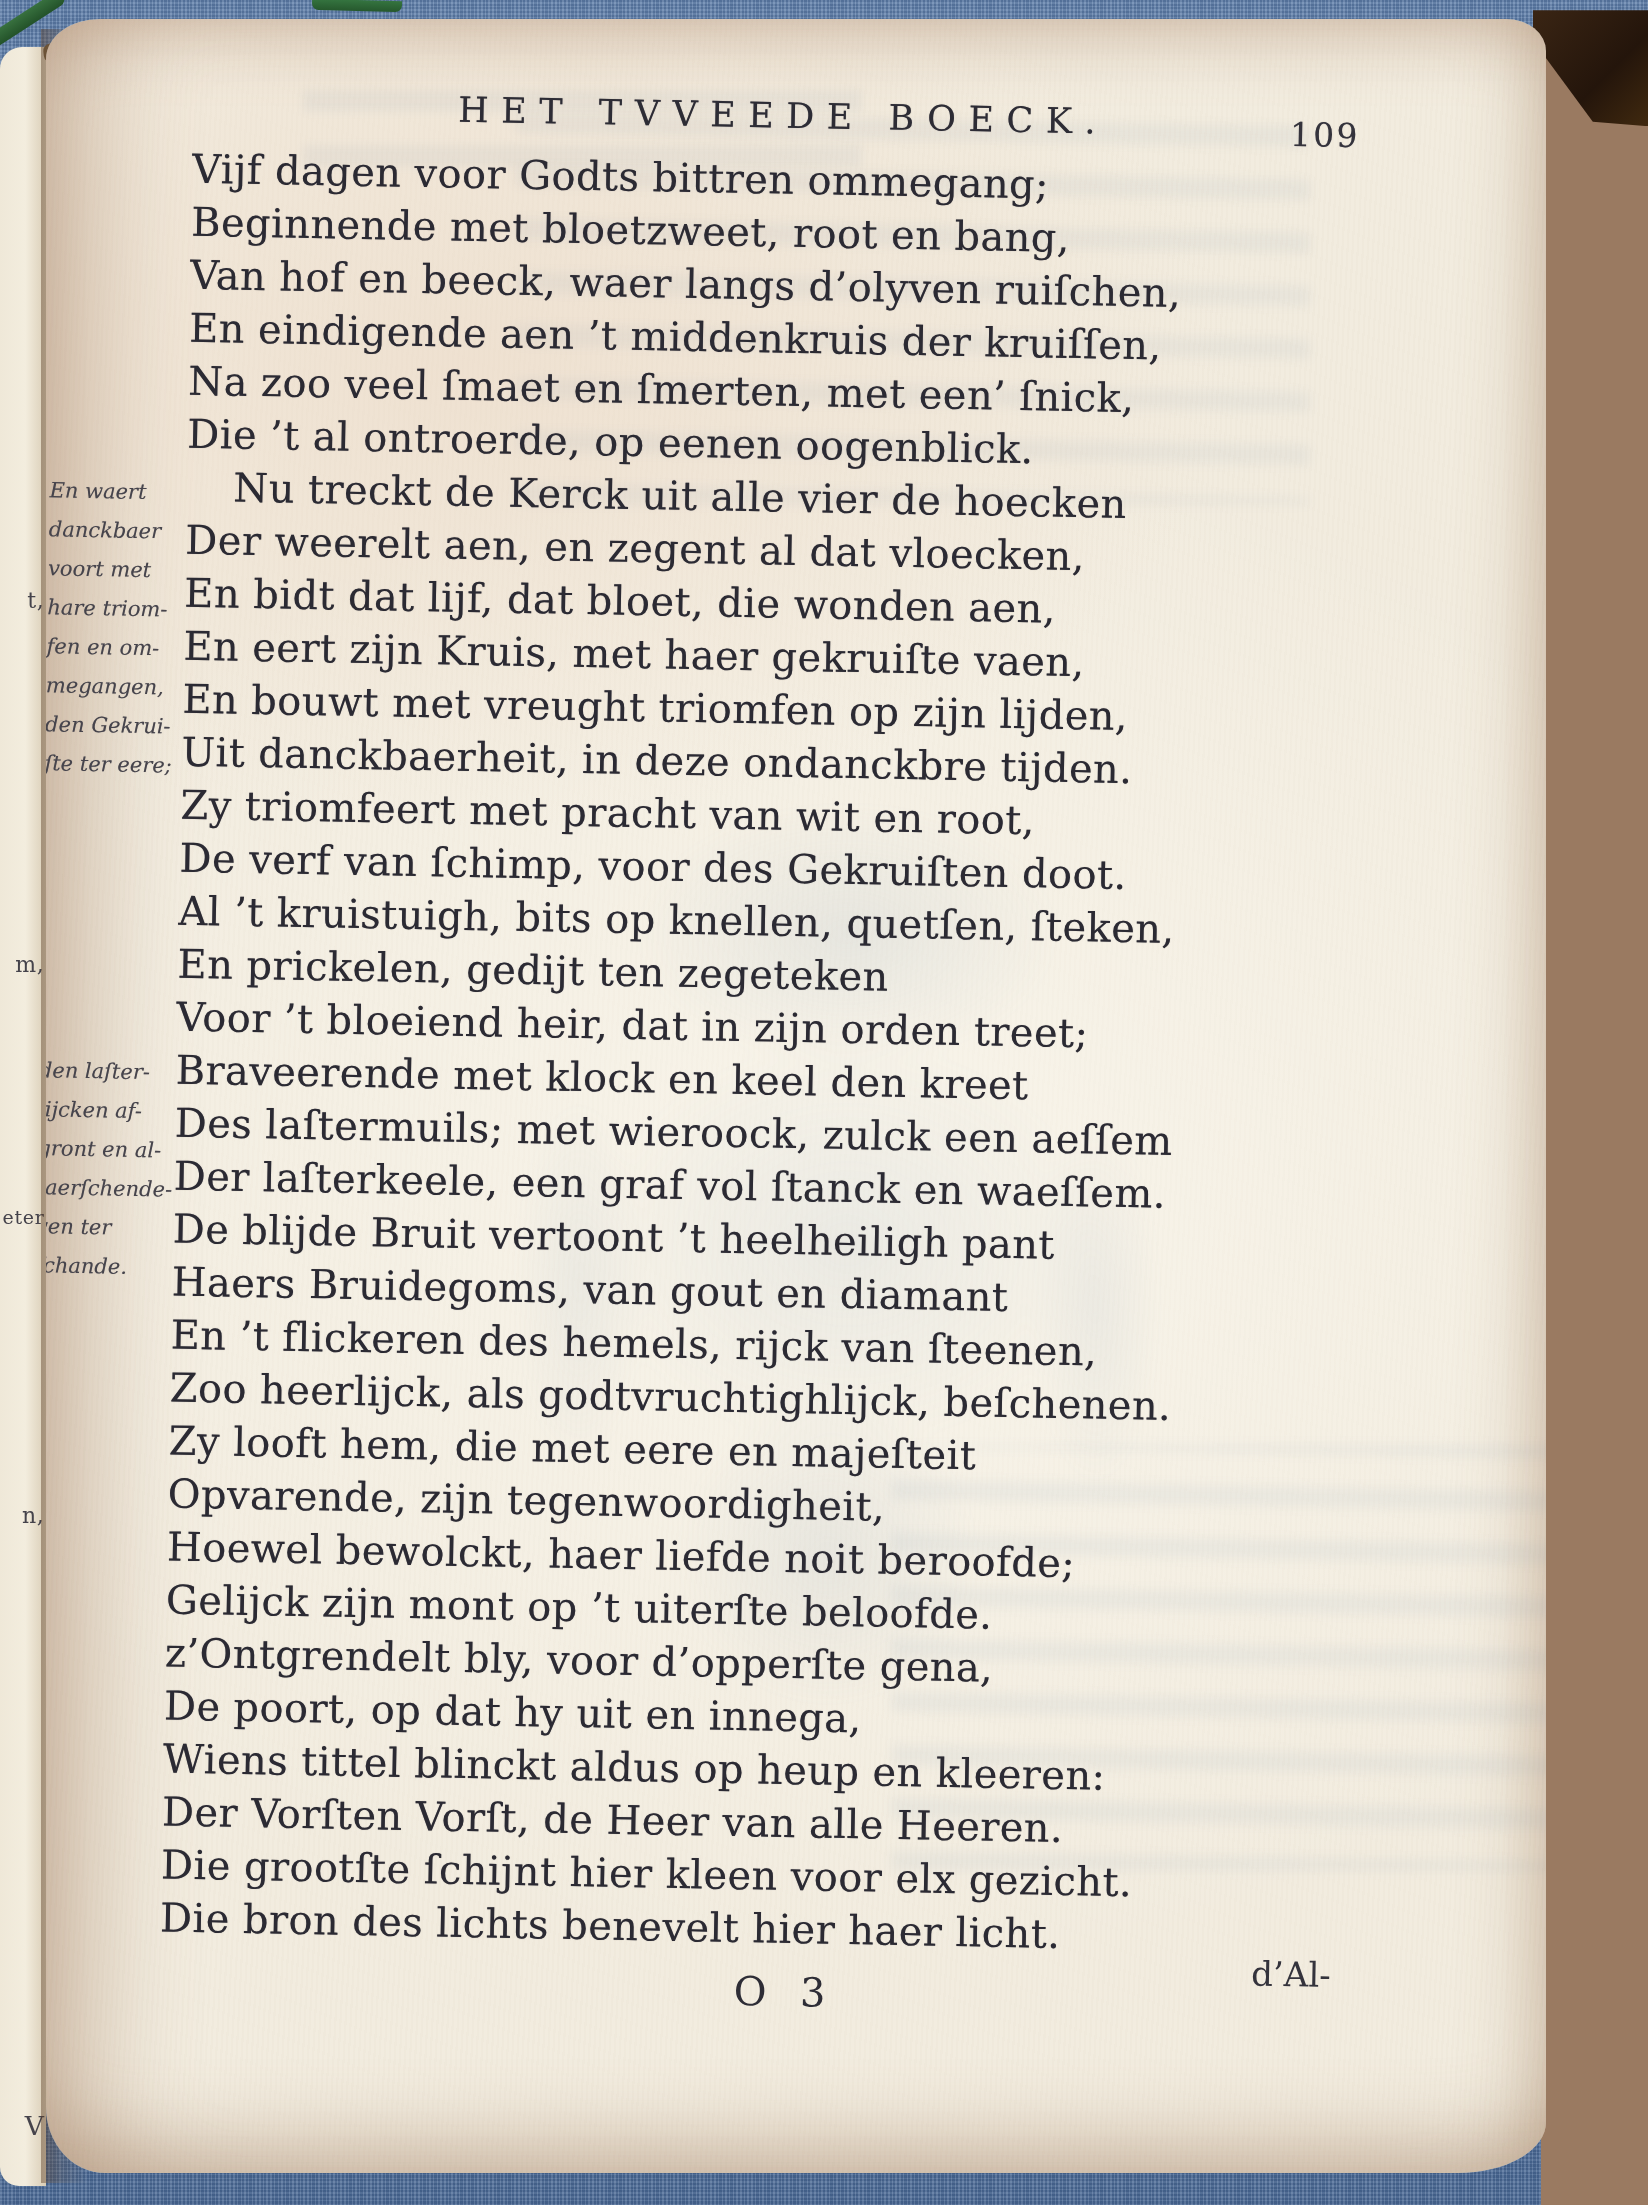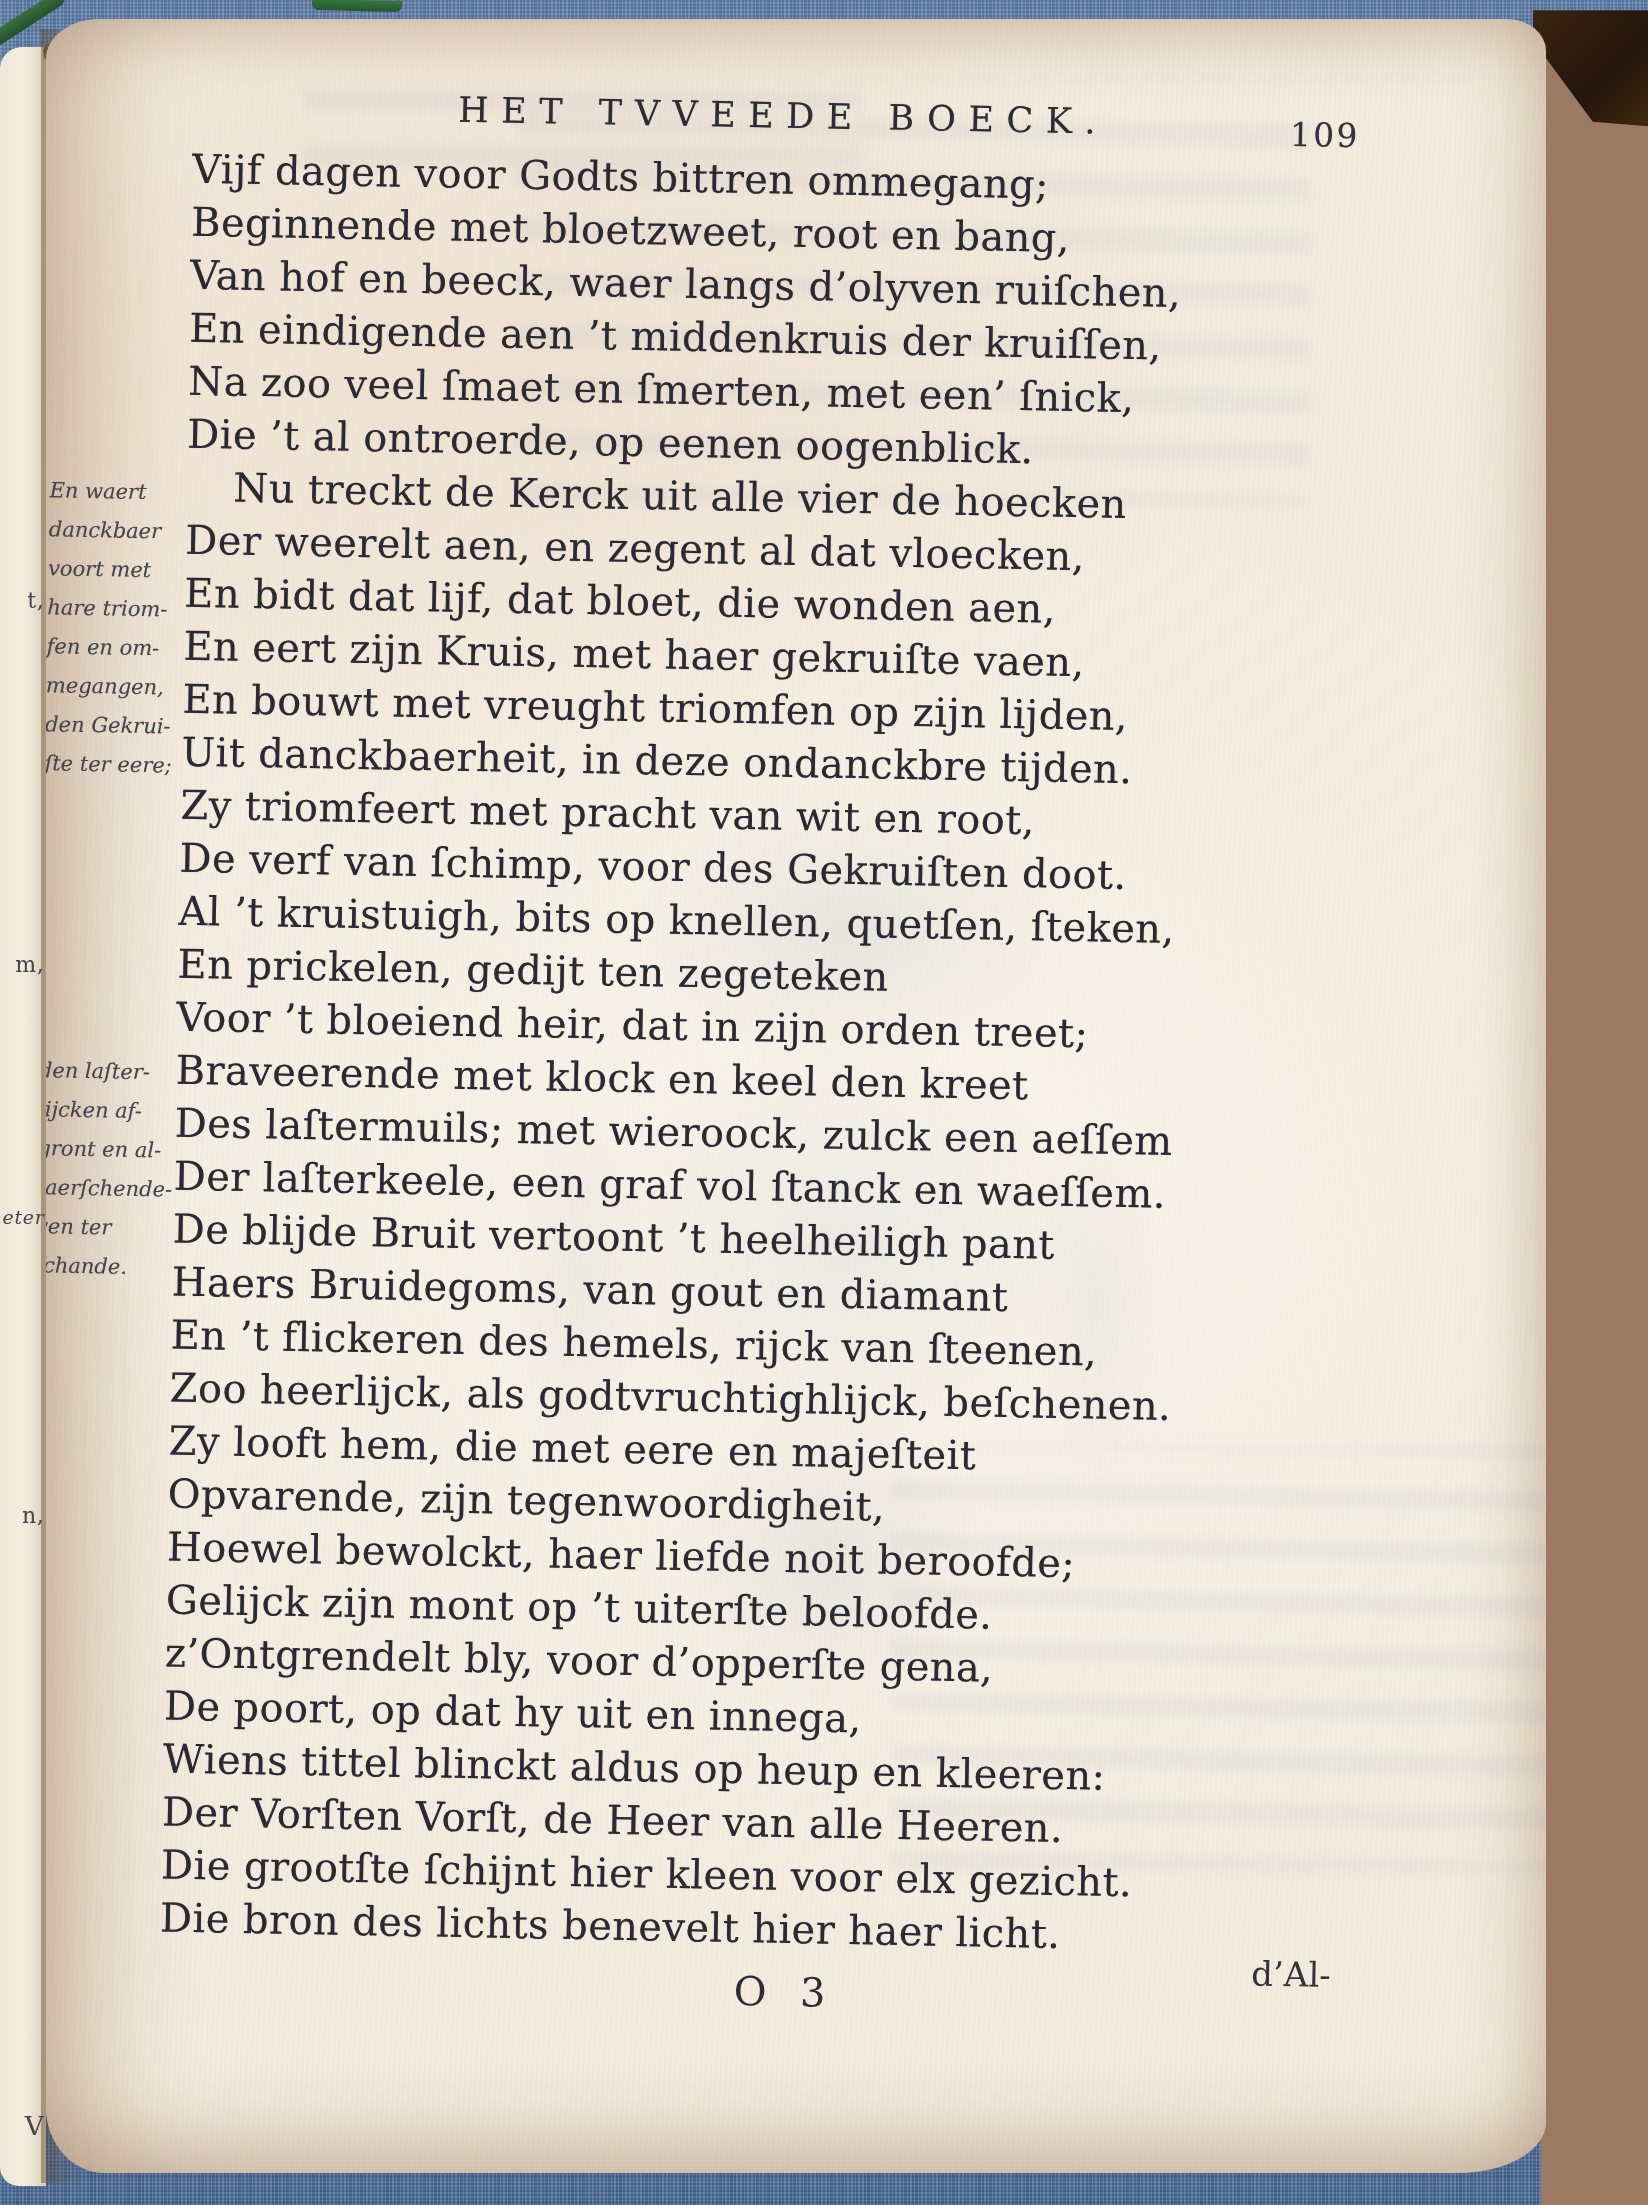--- a/index.html
+++ b/index.html
@@ -15,21 +15,21 @@
 
   
   .prev-page{position:absolute;left:0;top:47px;width:46px;height:2139px;z-index:2;
     background:linear-gradient(90deg,#efe8d8 0%,#f3edde 55%,#d9cdb6 100%);
     border-radius:22px 0 0 19px;overflow:hidden;}
   .prev-frags{position:absolute;inset:0;}
   .prev-frags span{position:absolute;right:1.5px;font-size:22px;color:#45434b;
     letter-spacing:0.7px;white-space:nowrap;}
   .prev-frags span:nth-of-type(1){top:541px;}
   .prev-frags span:nth-of-type(2){top:905px;}
-  .prev-frags span:nth-of-type(3){top:1159px;font-style:italic;font-size:19px;}
+  .prev-frags span:nth-of-type(3){top:1159px;font-size:19px;}
   .prev-frags span:nth-of-type(4){top:1456px;}
   .prev-frags span:nth-of-type(5){top:2063px;font-size:26.5px;}
 
   .gutter-shadow{position:absolute;left:41px;top:29px;width:47px;height:2154px;z-index:3;
     background:linear-gradient(90deg, rgba(92,62,38,.45), rgba(120,88,58,.18) 45%, rgba(120,88,58,0));}
 
   
   .fore-edge{position:absolute;left:1541px;top:31px;width:107px;height:2174px;z-index:4;
     background-color:#9a7a61;
     background-image:

